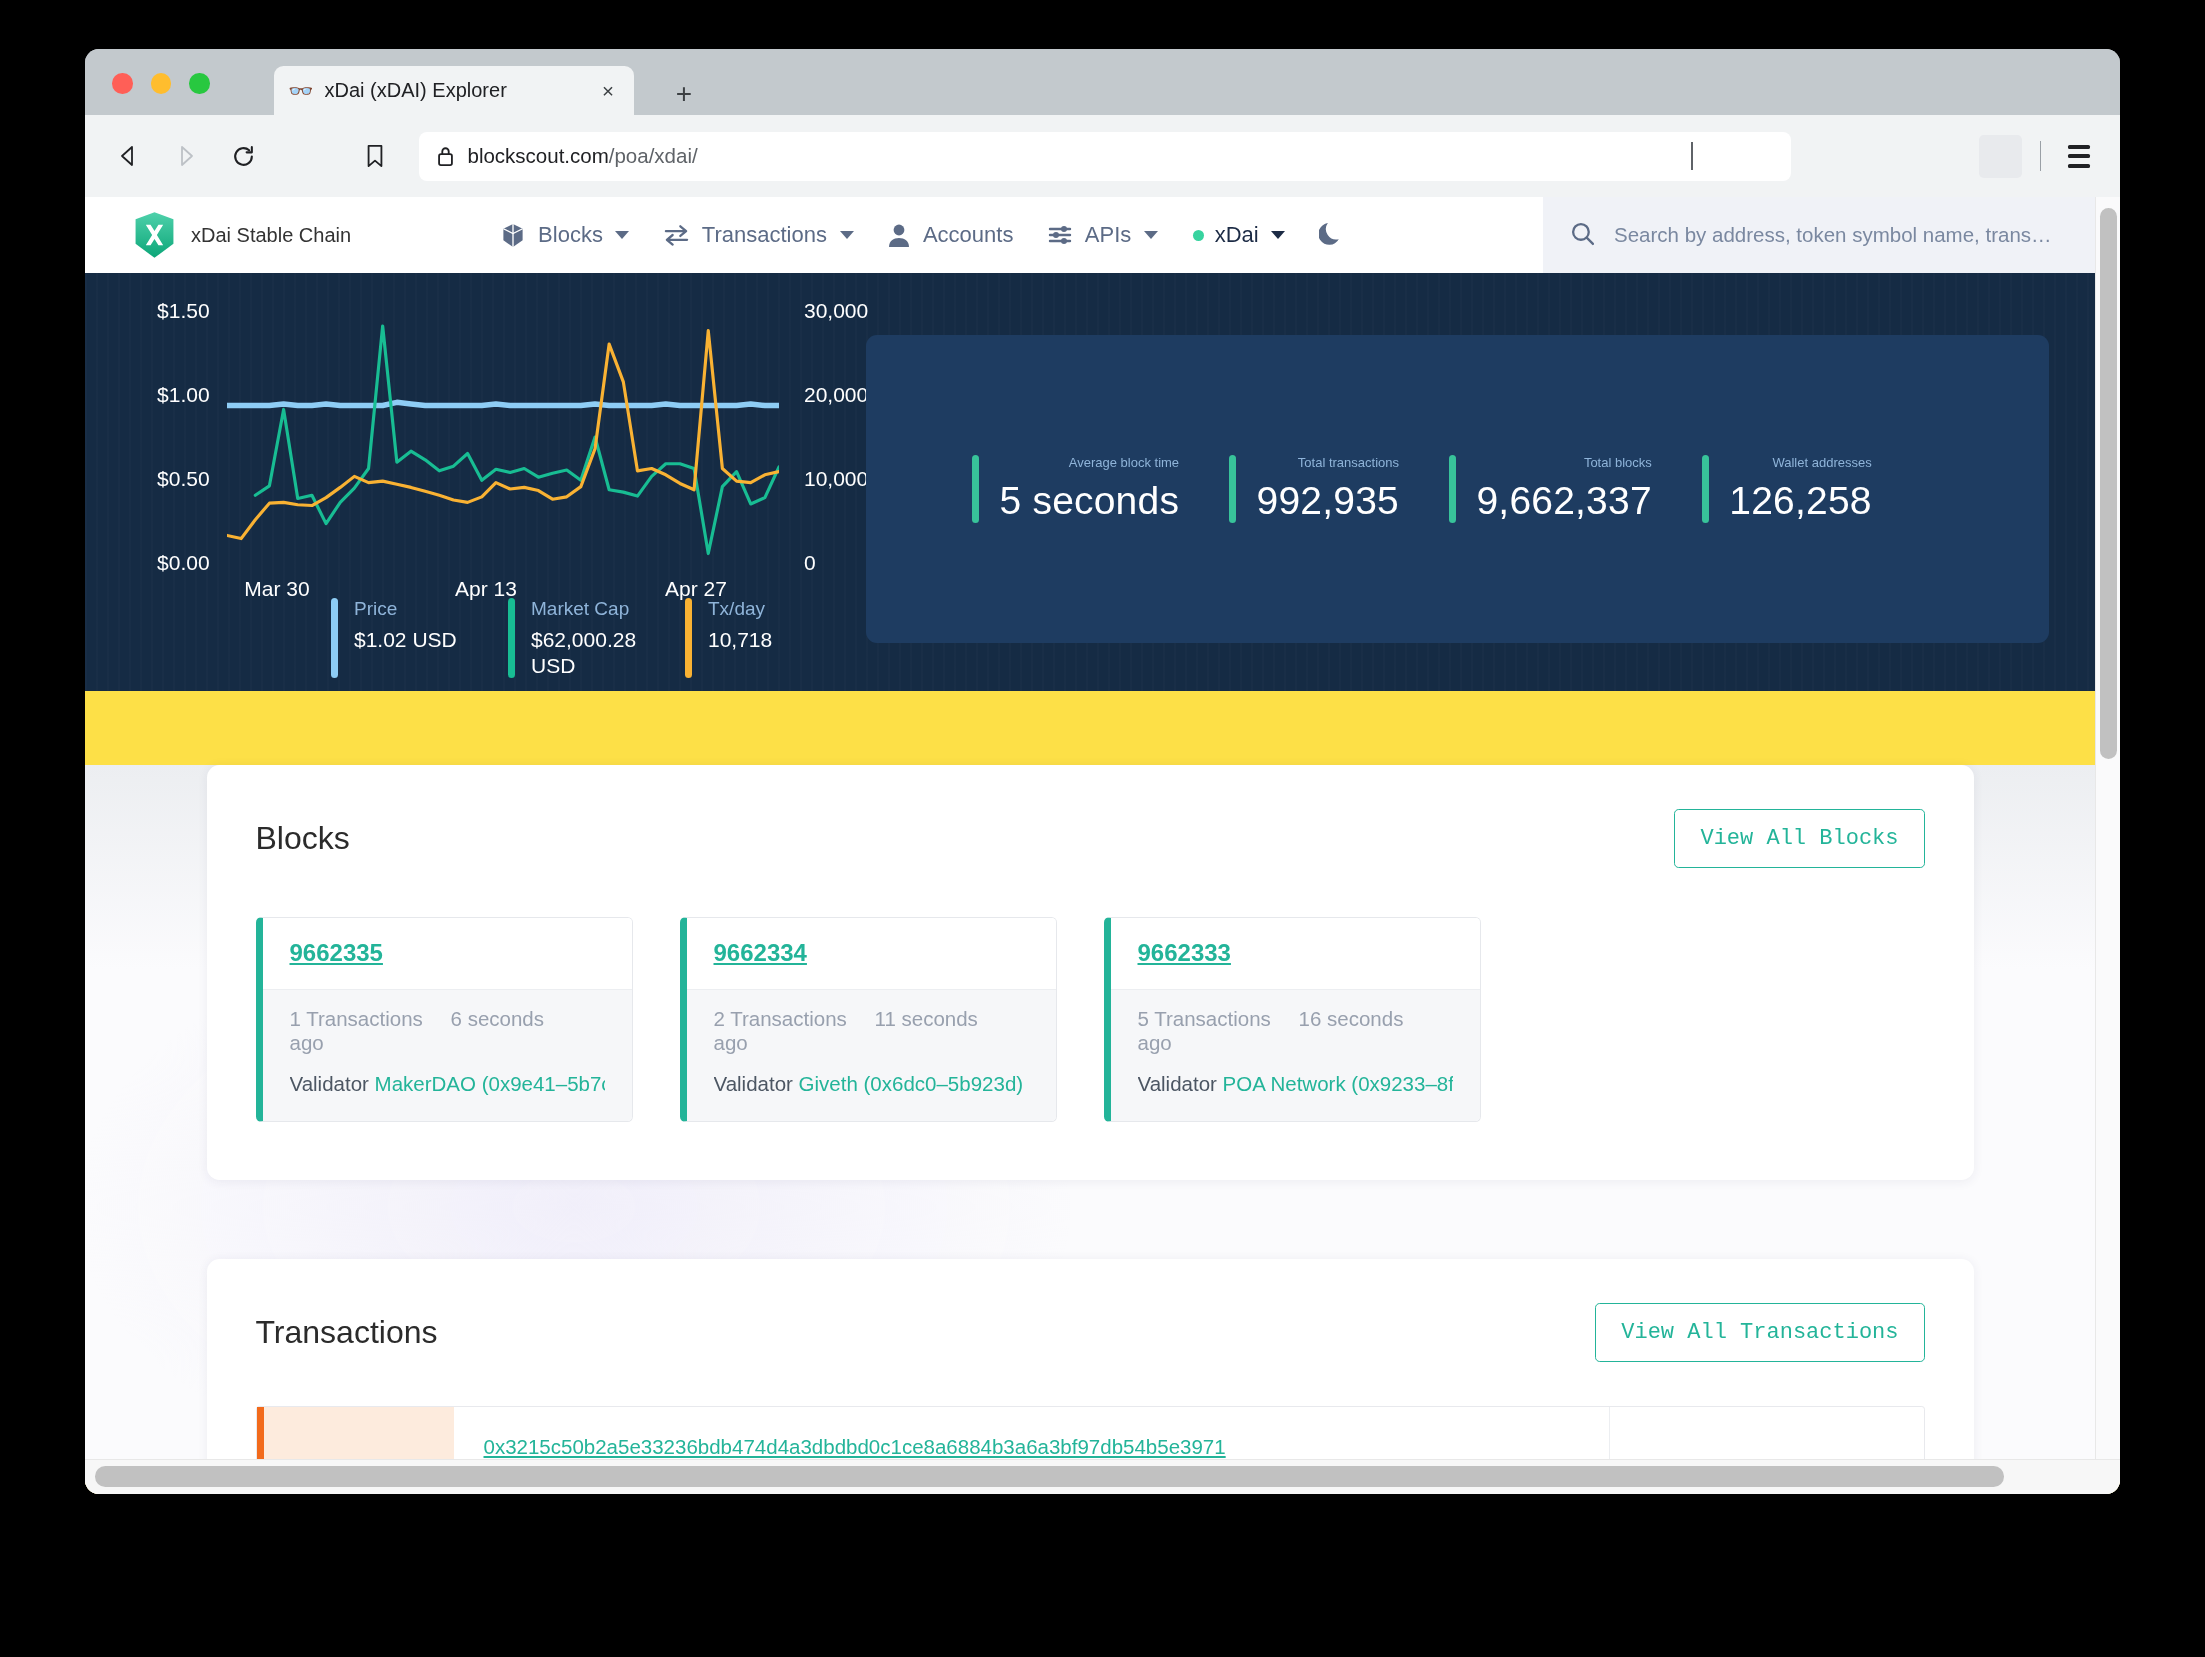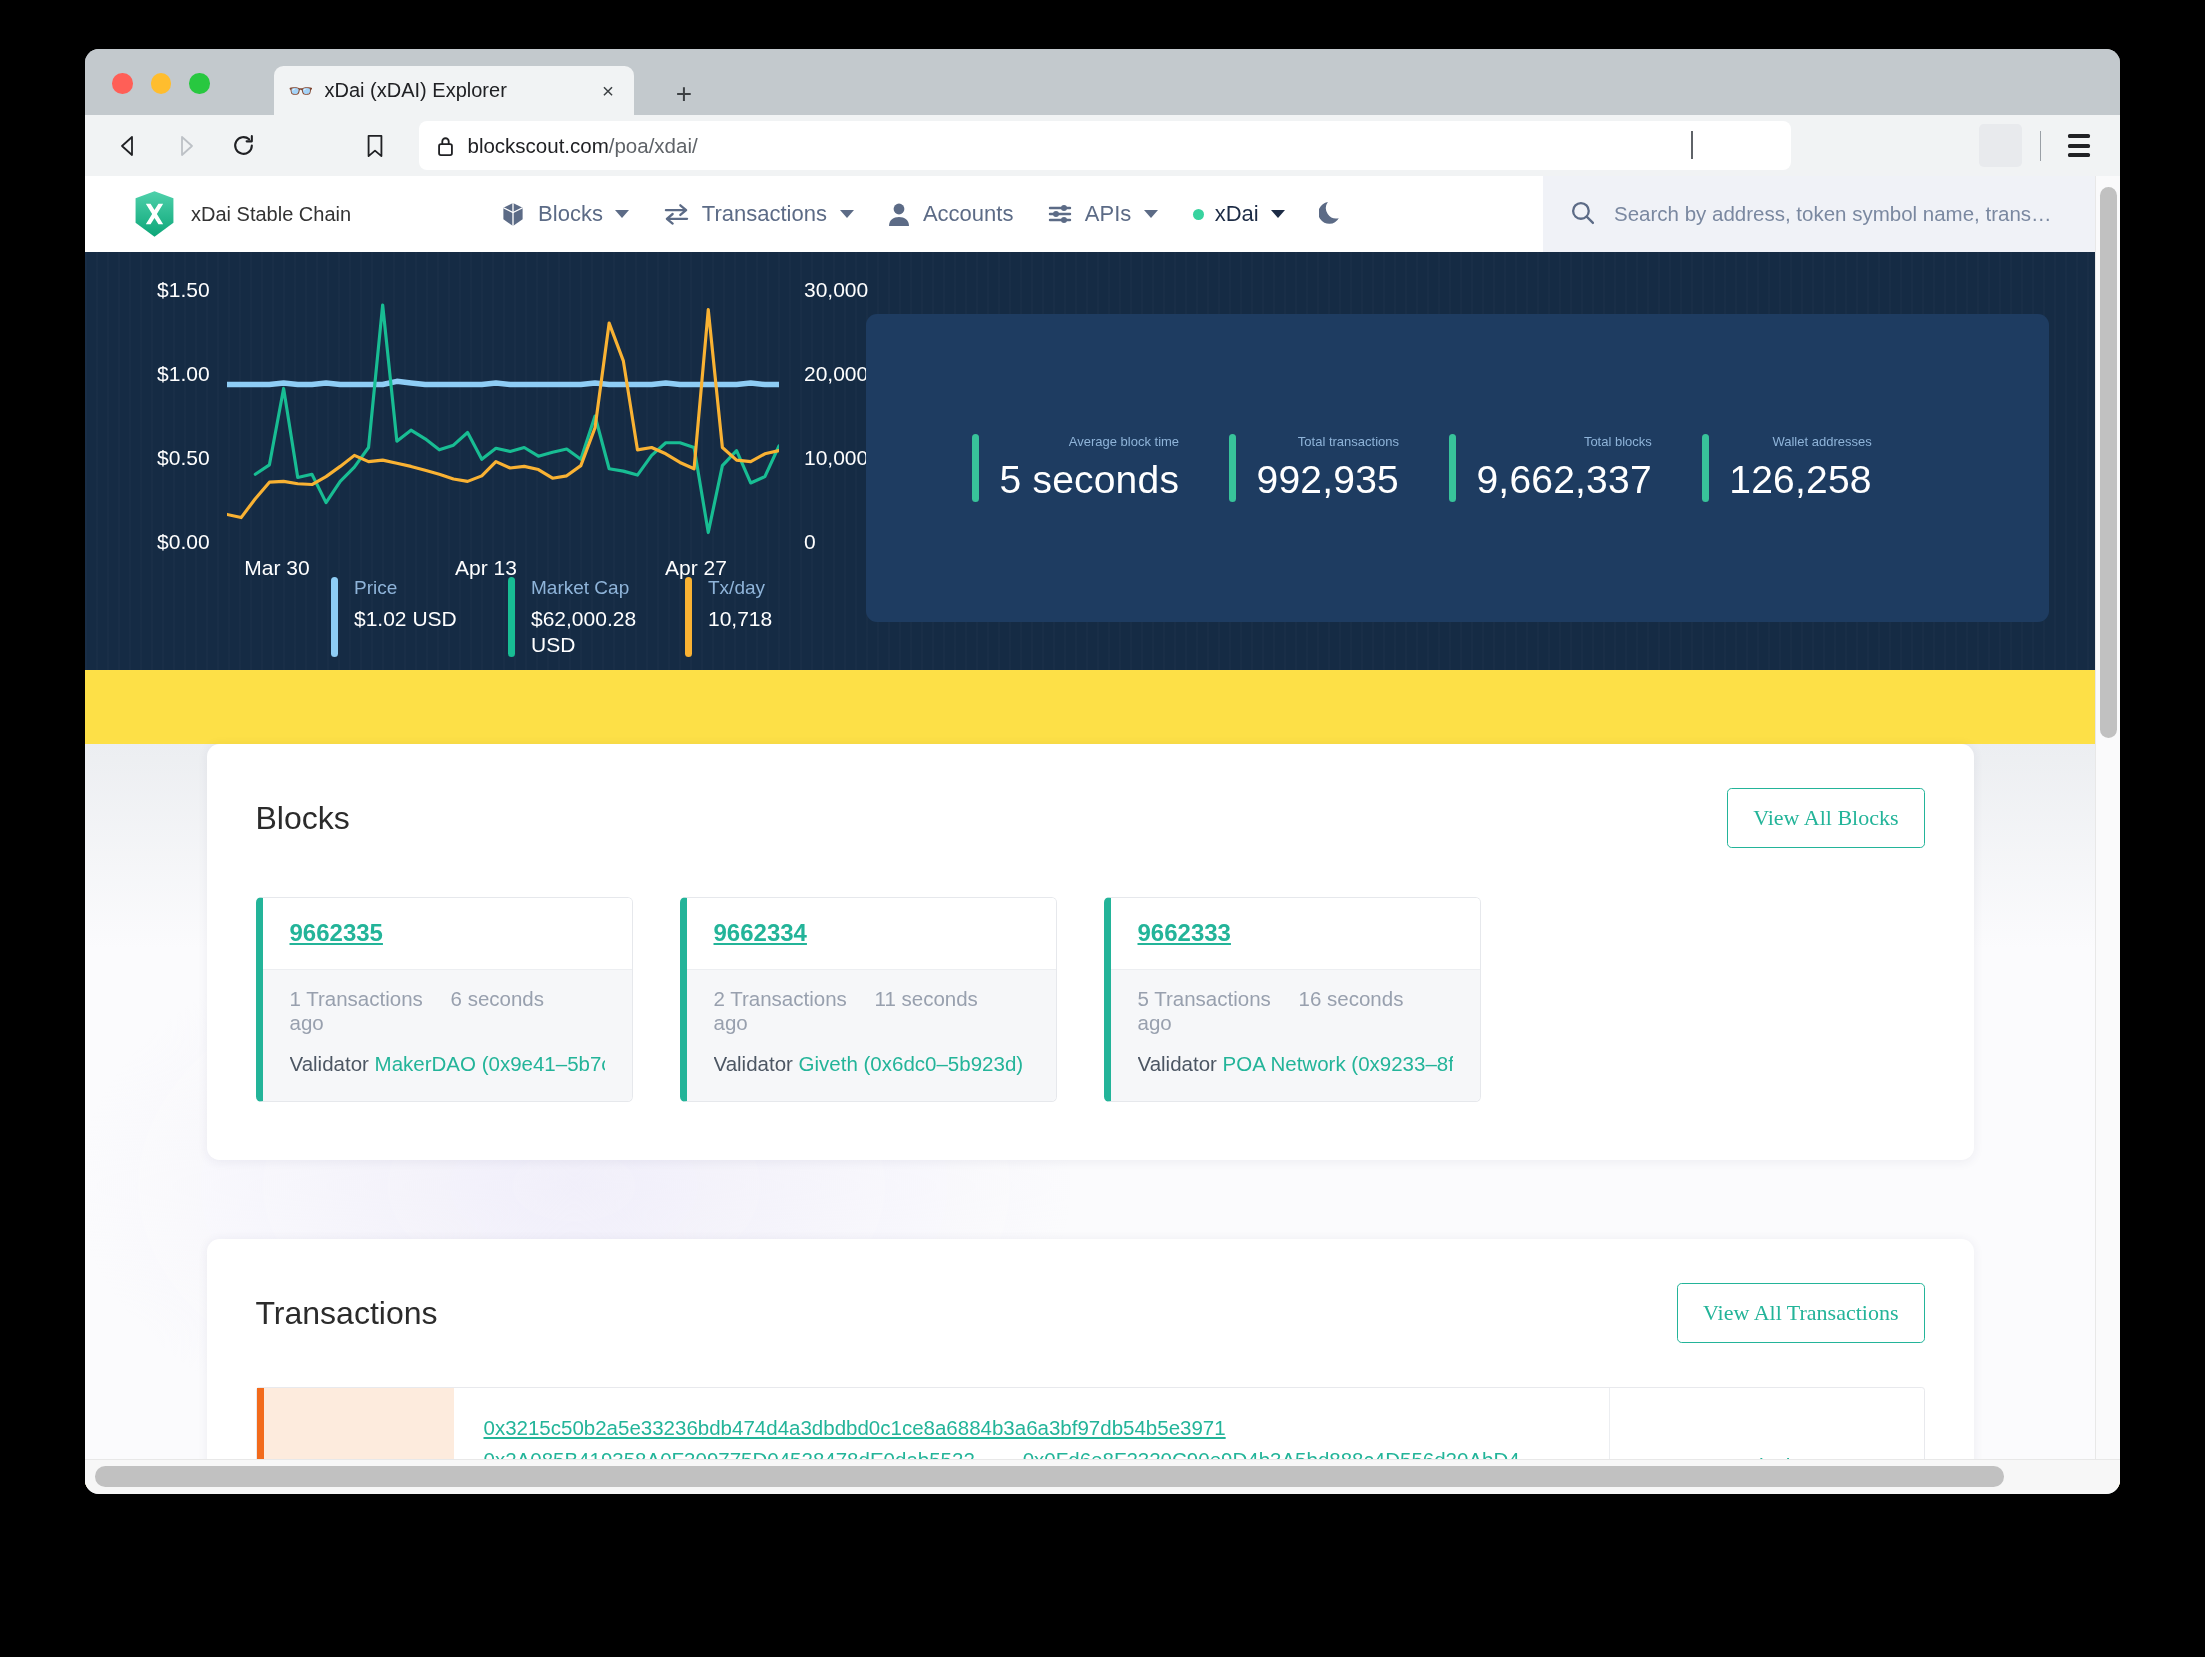--- a/index.html
+++ b/index.html
@@ -58,21 +58,21 @@
   .newtab {
     position: absolute; left: 584px; top: 30px;
     width: 30px; height: 30px;
     display: flex; align-items: center; justify-content: center;
     font-size: 28px; color: #3c4043; font-weight: 300; line-height: 1;
   }
 
   
   .toolbar {
     position: relative;
-    height: 61px;
+    height: 82px;
     background: #f1f3f4;
     display: flex; align-items: center;
   }
   .nav-btn {
     width: 44px; height: 44px; margin-left: 14px;
     display: flex; align-items: center; justify-content: center;
     color: #202124;
   }
   .nav-btn.disabled { color: #bdc1c6; }
   .nav-btn:first-child { margin-left: 20.5px; }
@@ -242,21 +242,21 @@
   }
   .card.blocks { margin-top: 74px; padding: 44px 49px 58px; }
   .card.txs { margin-top: 79px; padding: 44px 49px 0; }
 
   .card-head { display: flex; align-items: center; justify-content: space-between; }
   .card-title { font-size: 32px; color: #2b2b2b; font-weight: 400; }
   .btn-outline {
     border: 1.6px solid #23b499;
     color: #23b499;
     background: #fff;
-    font-family: Liberation Serif, serif;
+    font-family: Liberation Mono, monospace;
     font-size: 22px;
     border-radius: 4.7px;
     padding: 16px 25px;
     white-space: nowrap;
   }
 
   .block-row { display: flex; gap: 47px; margin-top: 49px; }
   .block-card {
     width: 377px;
     border: 1.6px solid #e6e8ec;

